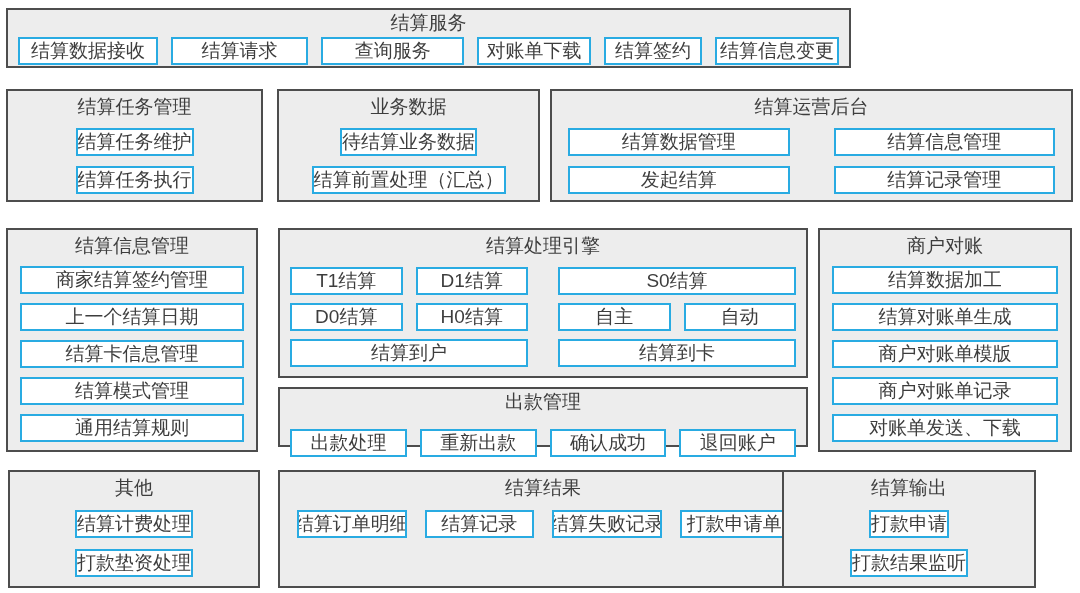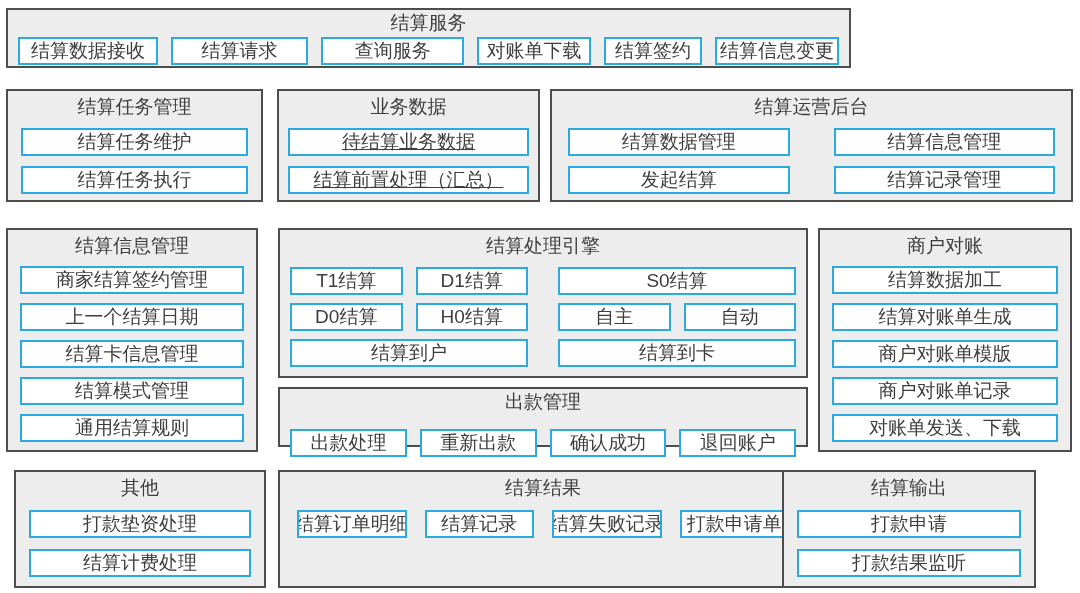--- a/index.html
+++ b/index.html
@@ -25,42 +25,42 @@
     color:var(--text);white-space:nowrap;
   }
   .box{
     border:2px solid var(--box-border);background:var(--box-bg);
     box-sizing:border-box;height:28px;display:flex;align-items:center;
     justify-content:center;font-size:19px;color:var(--text);white-space:nowrap;
     overflow:hidden;
   }
   .hrow{display:flex;gap:13px;padding:0 10px;margin-top:3px;}
   .hrow .box{flex:1;}
-  .stack{display:flex;flex-direction:column;gap:10px;padding:0 13px;margin-top:9px;}
+  .stack{display:flex;flex-direction:column;gap:10px;padding:0 13px;margin-top:9px;align-items:center;}
   .stack-5{display:flex;flex-direction:column;gap:9px;padding:0 12px;margin-top:8px;}
   .grid2{display:grid;grid-template-columns:1fr 1fr;column-gap:44px;row-gap:10px;padding:0 16px;margin-top:9px;text-align:right;}
   .grid2-tight{display:grid;grid-template-columns:1fr 1fr 1fr 1fr;column-gap:18px;row-gap:11px;padding:0 17px;margin-top:9px;}
   .engine{display:flex;gap:30px;padding:0 10px;margin-top:9px;}
   .eg{flex:1;display:grid;grid-template-columns:1fr 1fr;column-gap:13px;row-gap:8px;}
   .span2{grid-column:1 / span 2;}
   .row4{display:flex;gap:13px;padding:0 10px;margin-top:16px;}
   .row4 .box{flex:1;}
   .title-slim{padding-top:2px;line-height:22px;}
 
   #sec-service{left:6px;top:8px;width:845px;height:60px;}
   #sec-service .sec-title{padding-top:2px;line-height:22px;}
   #sec-task{left:6px;top:89px;width:257px;height:113px;}
   #sec-bizdata{left:277px;top:89px;width:263px;height:113px;}
-  #sec-bizdata .stack{padding:0 9px;text-decoration:underline;}
+  #sec-bizdata .stack{padding:0 9px;}
   #sec-ops{left:550px;top:89px;width:523px;height:113px;}
   #sec-info{left:6px;top:228px;width:252px;height:224px;}
   #sec-engine{left:278px;top:228px;width:530px;height:150px;}
   #sec-payout{left:278px;top:387px;width:530px;height:60px;}
   #sec-merchant{left:818px;top:228px;width:254px;height:224px;}
-  #sec-other{left:14px;top:470px;width:252px;height:118px;}
+  #sec-other{left:8px;top:470px;width:252px;height:118px;}
   #sec-other .stack{gap:11px;margin-top:10px;}
   #sec-result{left:278px;top:470px;width:530px;height:118px;}
   #sec-result .grid2-tight{margin-top:10px;}
   #sec-output{left:782px;top:470px;width:254px;height:118px;}
   #sec-output .stack{gap:11px;margin-top:10px;}
 </style>
 </head>
 <body>
 
 <div class="canvas">
@@ -150,22 +150,22 @@
       <div class="box">结算对账单生成</div>
       <div class="box">商户对账单模版</div>
       <div class="box">商户对账单记录</div>
       <div class="box">对账单发送、下载</div>
     </div>
   </section>
 
   <section class="sec" id="sec-other">
     <div class="sec-title">其他</div>
     <div class="stack">
+      <div class="box">结算计费处理</div>
       <div class="box">打款垫资处理</div>
-      <div class="box">结算计费处理</div>
     </div>
   </section>
 
   <section class="sec" id="sec-result">
     <div class="sec-title">结算结果</div>
     <div class="grid2-tight">
       <div class="box">结算订单明细</div>
       <div class="box">结算记录</div>
       <div class="box">结算失败记录</div>
       <div class="box">打款申请单</div>

